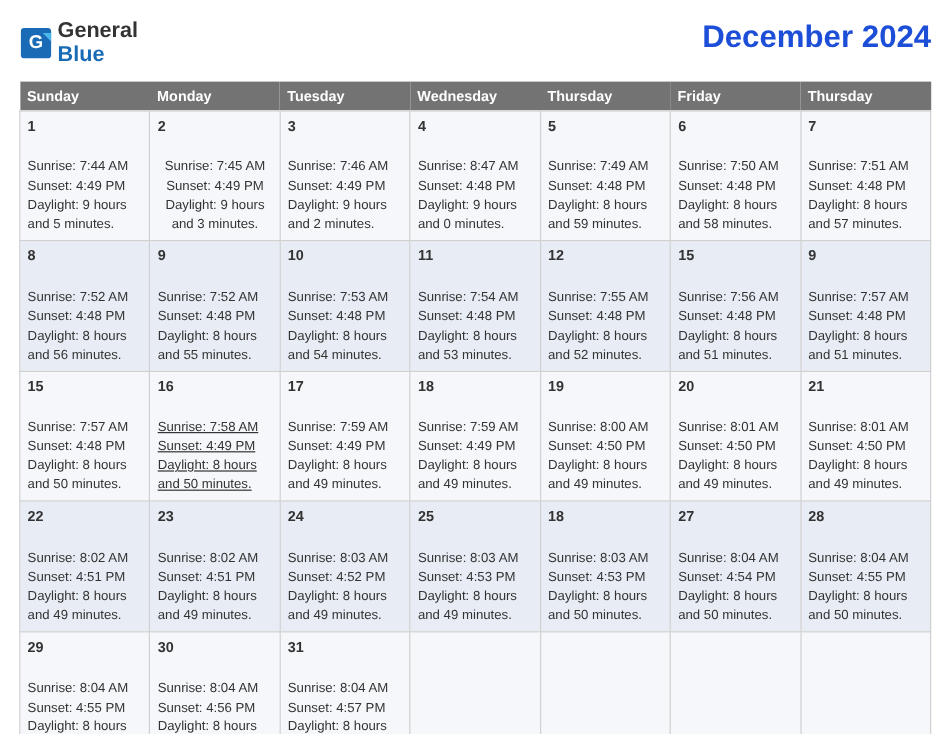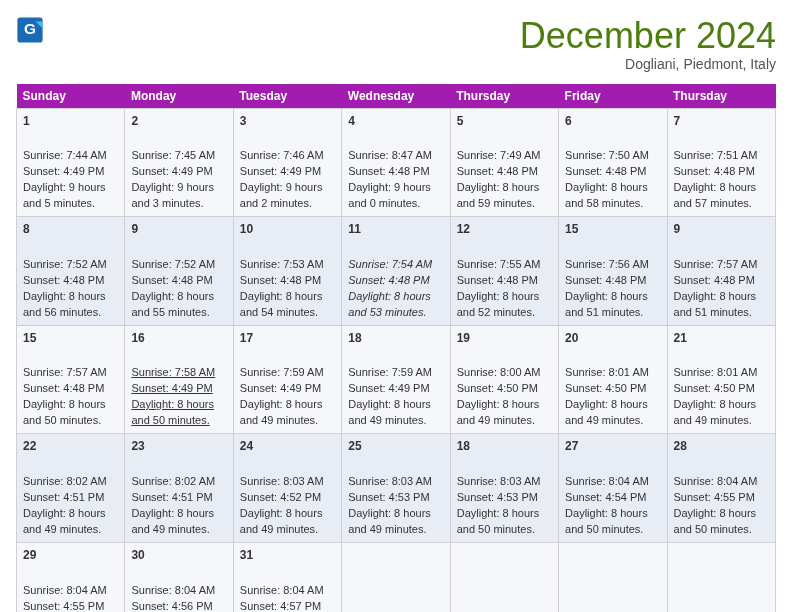--- a/index.html
+++ b/index.html
@@ -37,36 +37,36 @@
       color: #1a6bb5;
     }
     .logo-icon {
       width: 28px;
       height: 28px;
     }
     .title-block {
       text-align: right;
     }
     .month-title {
-      font-size: 36px;
-      font-weight: normal;
-      color: #4d7c0f;
+      font-size: 26px;
+      font-weight: bold;
+      color: #1d4ed8;
       line-height: 1.1;
     }
     .location {
       font-size: 14px;
       color: #555;
     }
     table {
       width: 100%;
       border-collapse: collapse;
       font-size: 9.5px;
     }
     thead tr th {
-      background-color: #a21caf;
+      background-color: #737373;
       color: #fff;
       text-align: left;
       padding: 5px 6px;
       font-size: 12px;
       font-weight: bold;
     }
     tbody tr td {
       vertical-align: top;
       padding: 4px 6px;
       border: 1px solid #d0d0d0;
@@ -101,24 +101,27 @@
 <body>
 
 <div class="page">
   <div class="header">
     <div class="logo">
       <svg class="logo-icon" viewBox="0 0 40 40">
         <rect x="2" y="2" width="36" height="36" rx="4" fill="#1a6bb5"></rect>
         <text x="20" y="26" text-anchor="middle" font-size="22" font-weight="bold" fill="white" font-family="Arial">G</text>
         <polygon points="28,8 38,8 38,18" fill="#4db6e8"></polygon>
       </svg>
+      <div class="logo-text">
+        <div>General</div>
+        <div><span>Blue</span></div>
+      </div>
     </div>
     <div class="title-block">
       <div class="month-title">December 2024</div>
-      <div class="location">Dogliani, Piedmont, Italy</div>
     </div>
   </div>
 
   <table>
     <thead>
       <tr>
         <th>Sunday</th>
         <th>Monday</th>
         <th>Tuesday</th>
         <th>Wednesday</th>
@@ -131,21 +134,21 @@
     <tr>
           <td>
             <span class="day-num">1</span>
             <div class="day-info" style="white-space: pre-line;">Sunrise: 7:44 AM
 Sunset: 4:49 PM
 Daylight: 9 hours
 and 5 minutes.</div>
           </td>
           <td>
             <span class="day-num">2</span>
-            <div class="day-info" style="white-space: pre-line;">Sunrise: 7:45 AM
+            <div class="day-info" style="white-space: pre-line; text-align: center;">Sunrise: 7:45 AM
 Sunset: 4:49 PM
 Daylight: 9 hours
 and 3 minutes.</div>
           </td>
           <td>
             <span class="day-num">3</span>
             <div class="day-info" style="white-space: pre-line;">Sunrise: 7:46 AM
 Sunset: 4:49 PM
 Daylight: 9 hours
 and 2 minutes.</div>
@@ -196,21 +199,21 @@
           </td>
           <td>
             <span class="day-num">10</span>
             <div class="day-info" style="white-space: pre-line;">Sunrise: 7:53 AM
 Sunset: 4:48 PM
 Daylight: 8 hours
 and 54 minutes.</div>
           </td>
           <td>
             <span class="day-num">11</span>
-            <div class="day-info" style="white-space: pre-line; font-style: italic;">Sunrise: 7:54 AM
+            <div class="day-info" style="white-space: pre-line;">Sunrise: 7:54 AM
 Sunset: 4:48 PM
 Daylight: 8 hours
 and 53 minutes.</div>
           </td>
           <td>
             <span class="day-num">12</span>
             <div class="day-info" style="white-space: pre-line;">Sunrise: 7:55 AM
 Sunset: 4:48 PM
 Daylight: 8 hours
 and 52 minutes.</div>

